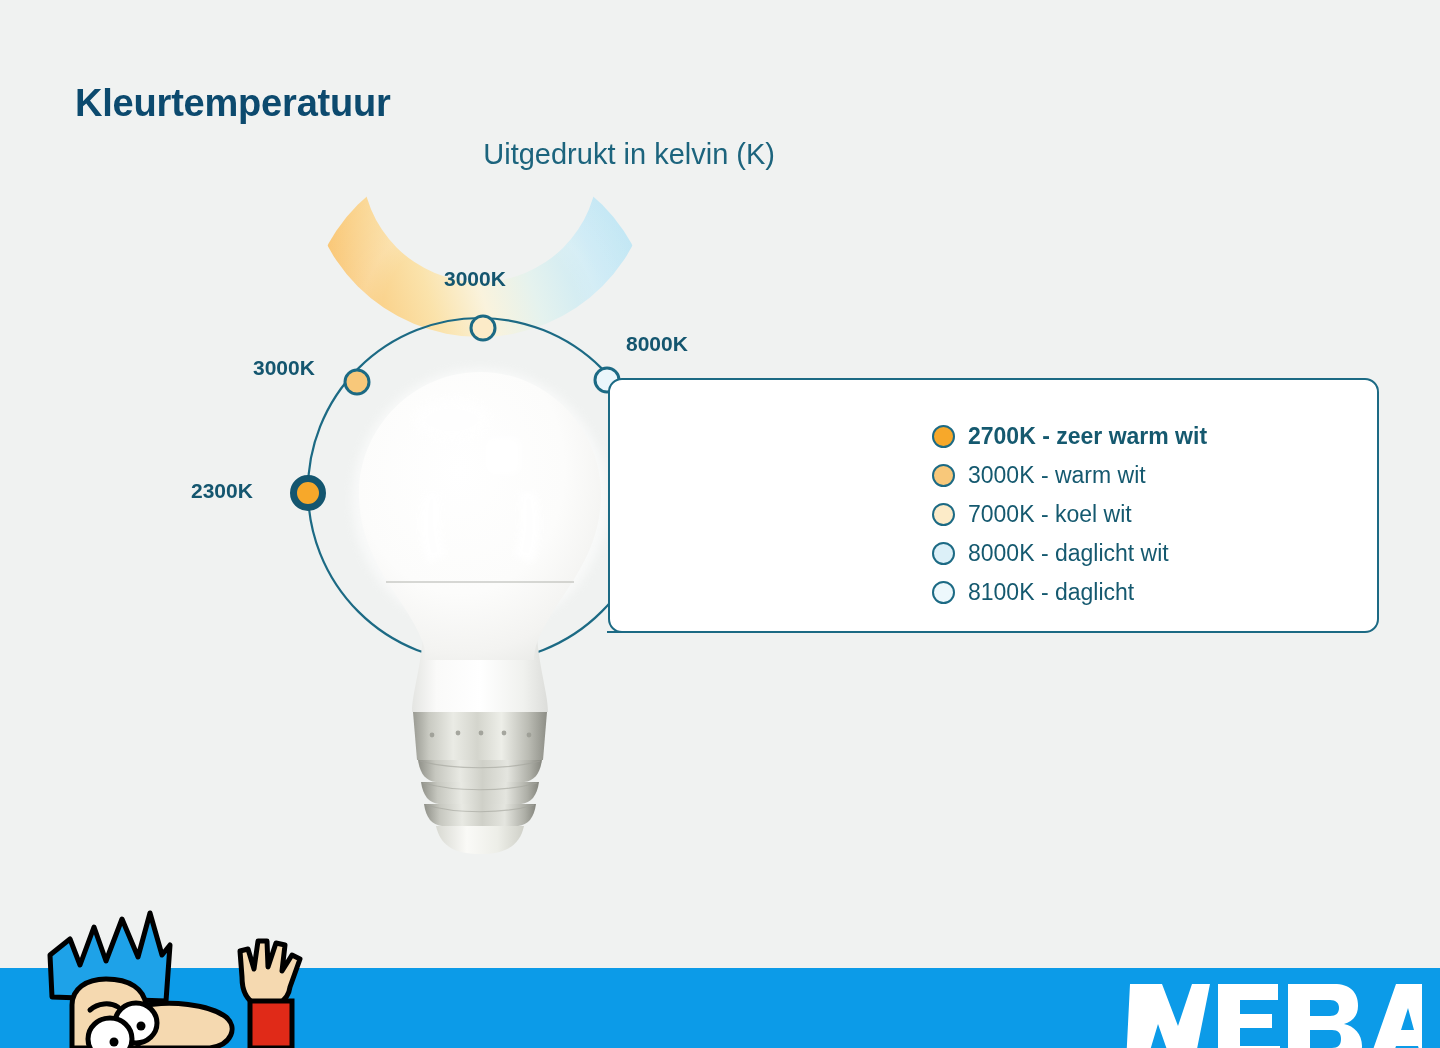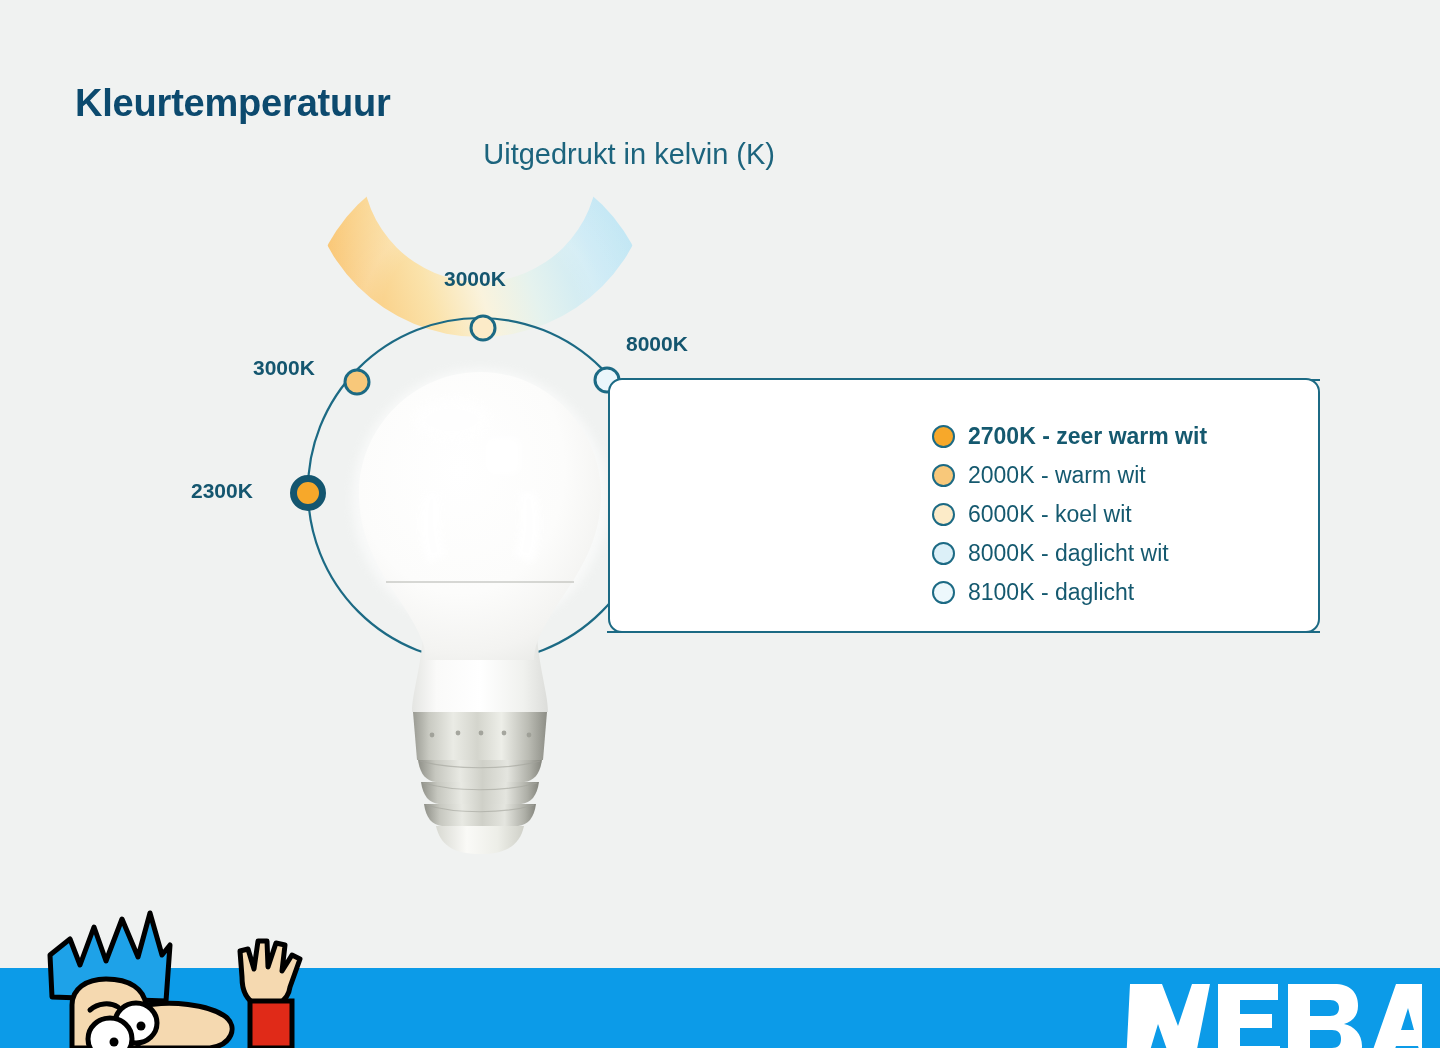--- a/index.html
+++ b/index.html
@@ -65,21 +65,21 @@
   #kelvin-label-3000 { left: 253px; top: 356px; }
   #kelvin-label-4000 { left: 444px; top: 267px; }
   #kelvin-label-5000 { left: 626px; top: 332px; }
   #kelvin-label-6500 { left: 685px; top: 479px; }
 
   
   #legend-panel {
     position: absolute;
     left: 608px;
     top: 378px;
-    width: 712px;
+    width: 771px;
     height: 255px;
     background: #FFFFFF;
     border: 2px solid #1C6A84;
     border-radius: 14px;
     box-sizing: border-box;
   }
   #legend-list {
     position: absolute;
     left: 322px;
     top: 37px;
@@ -302,25 +302,25 @@
   <div class="kelvin-label" id="kelvin-label-6500">6500K</div>
 
   <div id="legend-panel">
     <ul id="legend-list">
         <li class="legend-item is-active">
           <span class="legend-swatch" style="background: rgb(247, 168, 42);"></span>
           <span class="legend-text">2700K - zeer warm wit</span>
         </li>
         <li class="legend-item">
           <span class="legend-swatch" style="background: rgb(248, 200, 122);"></span>
-          <span class="legend-text">2000K - warm wit</span>
+          <span class="legend-text">3000K - warm wit</span>
         </li>
         <li class="legend-item">
           <span class="legend-swatch" style="background: rgb(252, 235, 200);"></span>
-          <span class="legend-text">6000K - koel wit</span>
+          <span class="legend-text">7000K - koel wit</span>
         </li>
         <li class="legend-item">
           <span class="legend-swatch" style="background: rgb(220, 240, 248);"></span>
           <span class="legend-text">8000K - daglicht wit</span>
         </li>
         <li class="legend-item">
           <span class="legend-swatch" style="background: rgb(237, 248, 252);"></span>
           <span class="legend-text">8100K - daglicht</span>
         </li>
       </ul>

